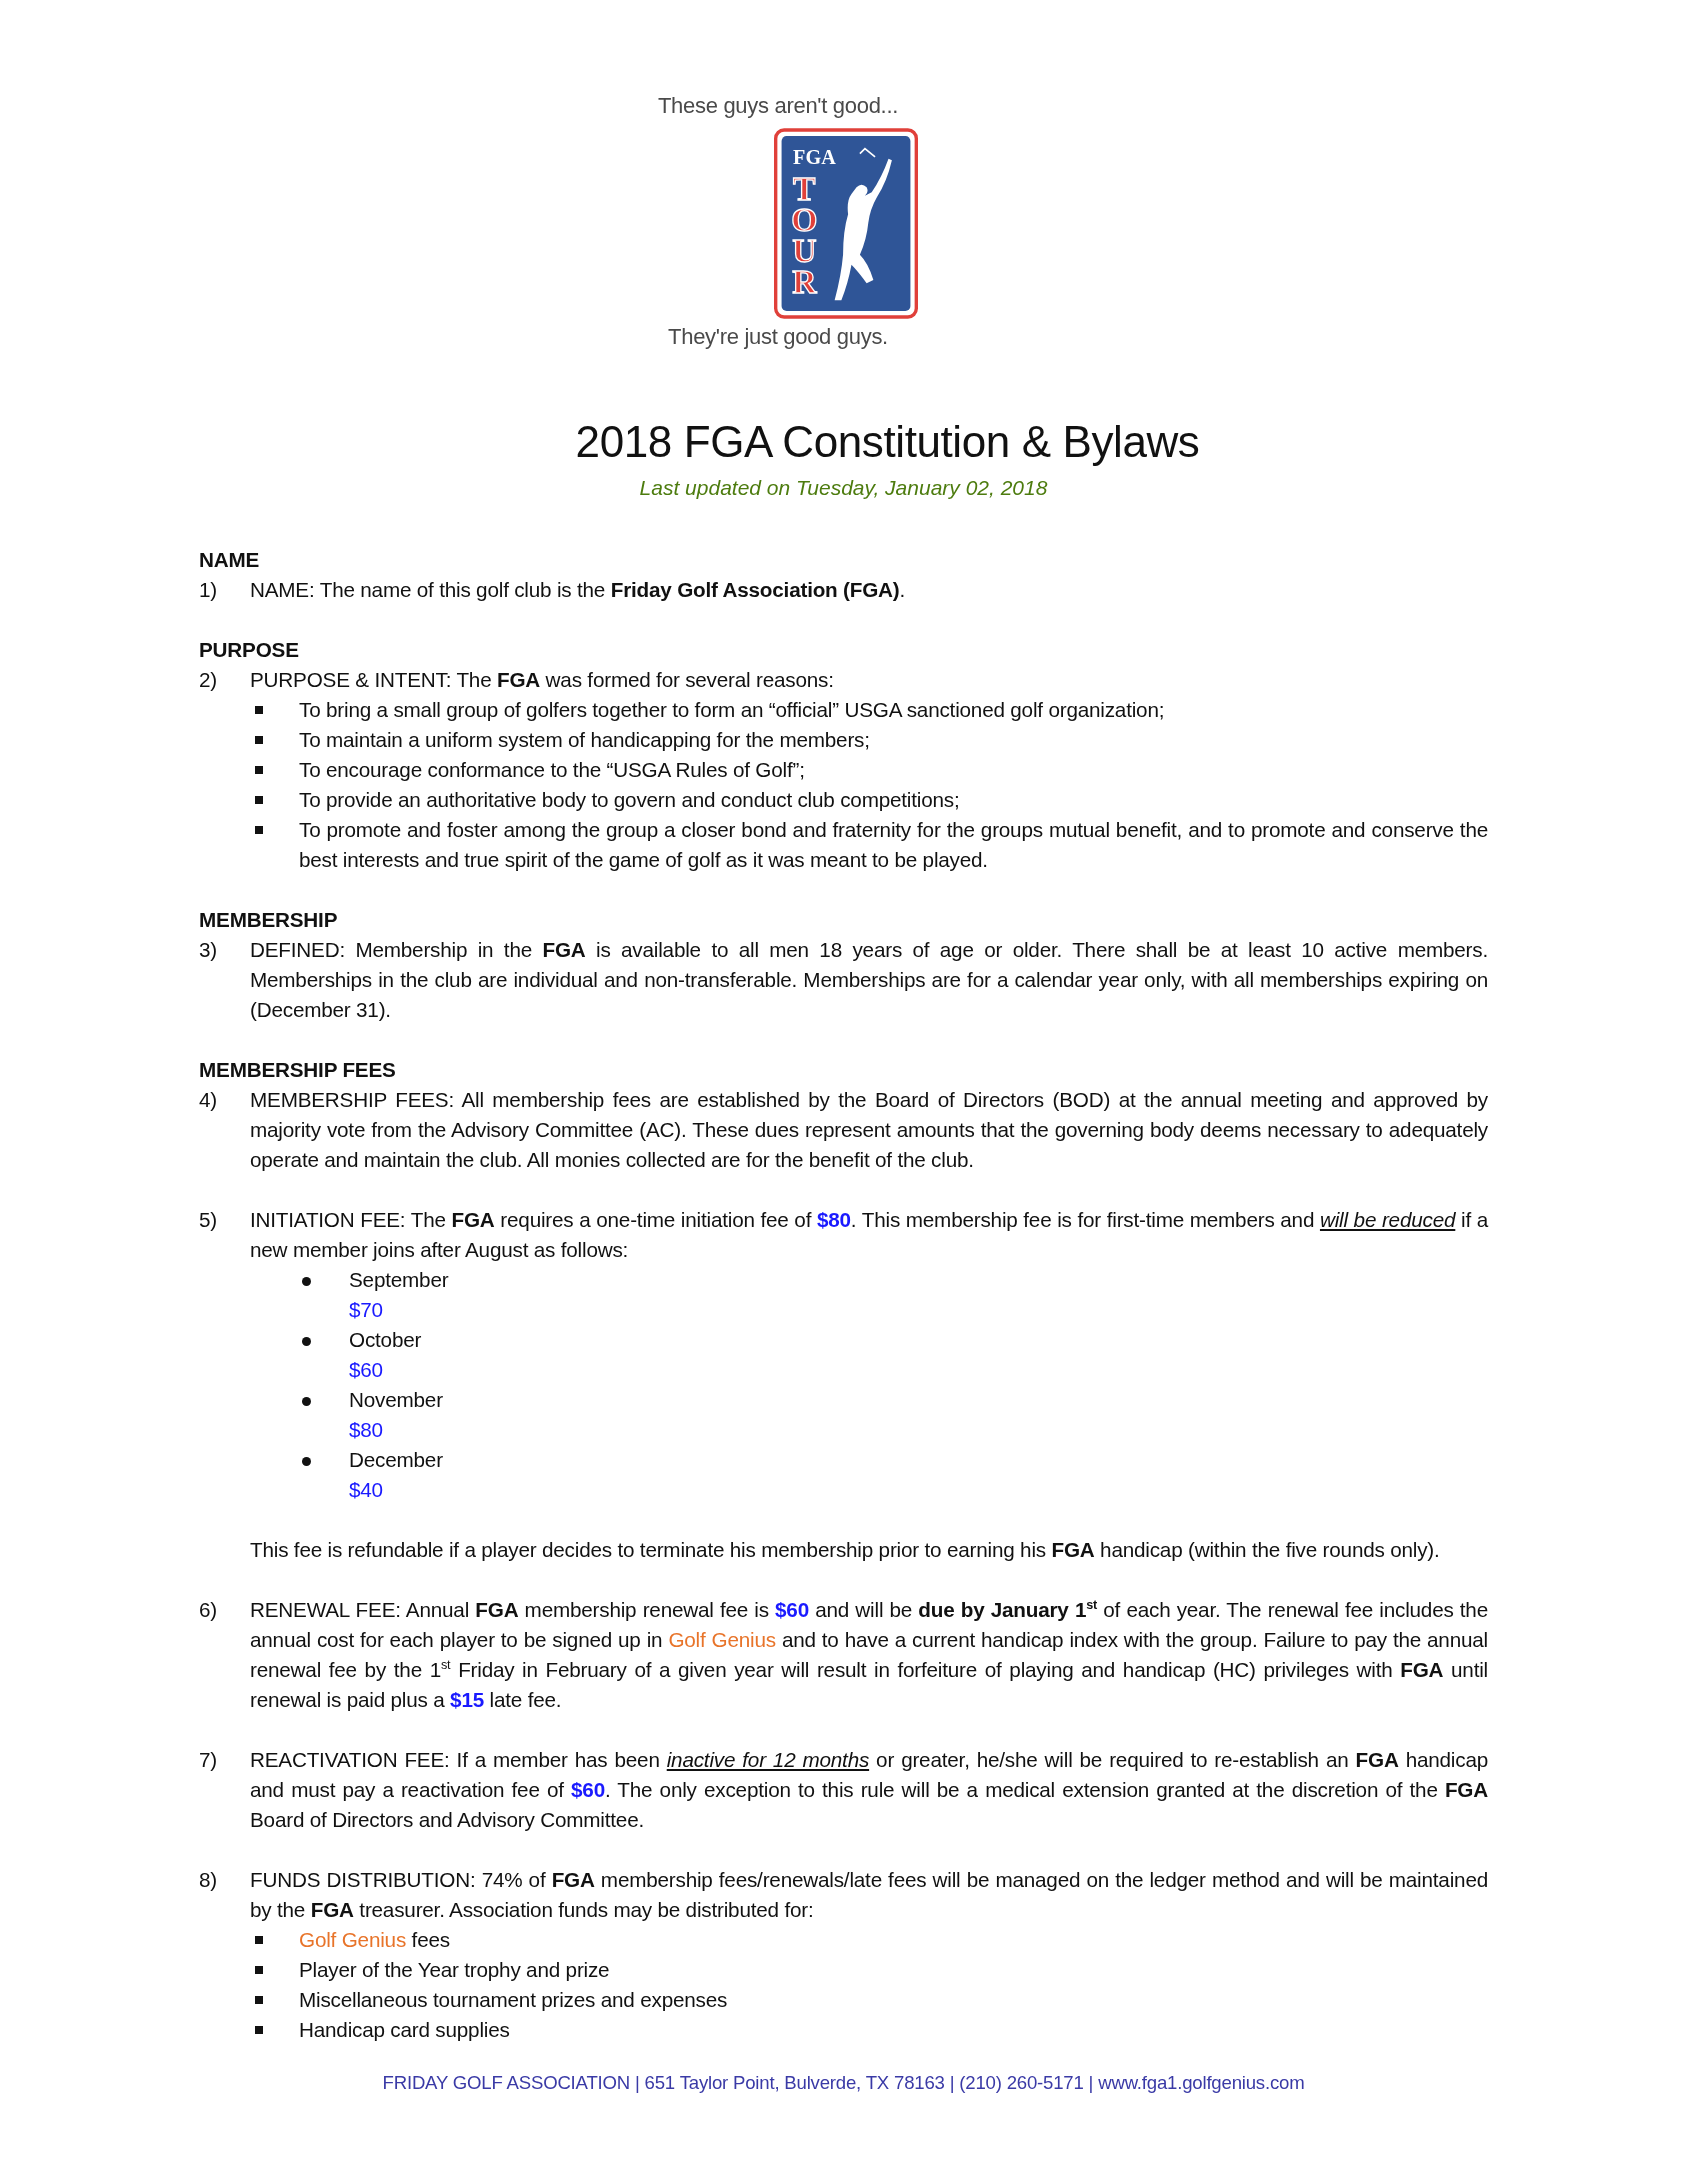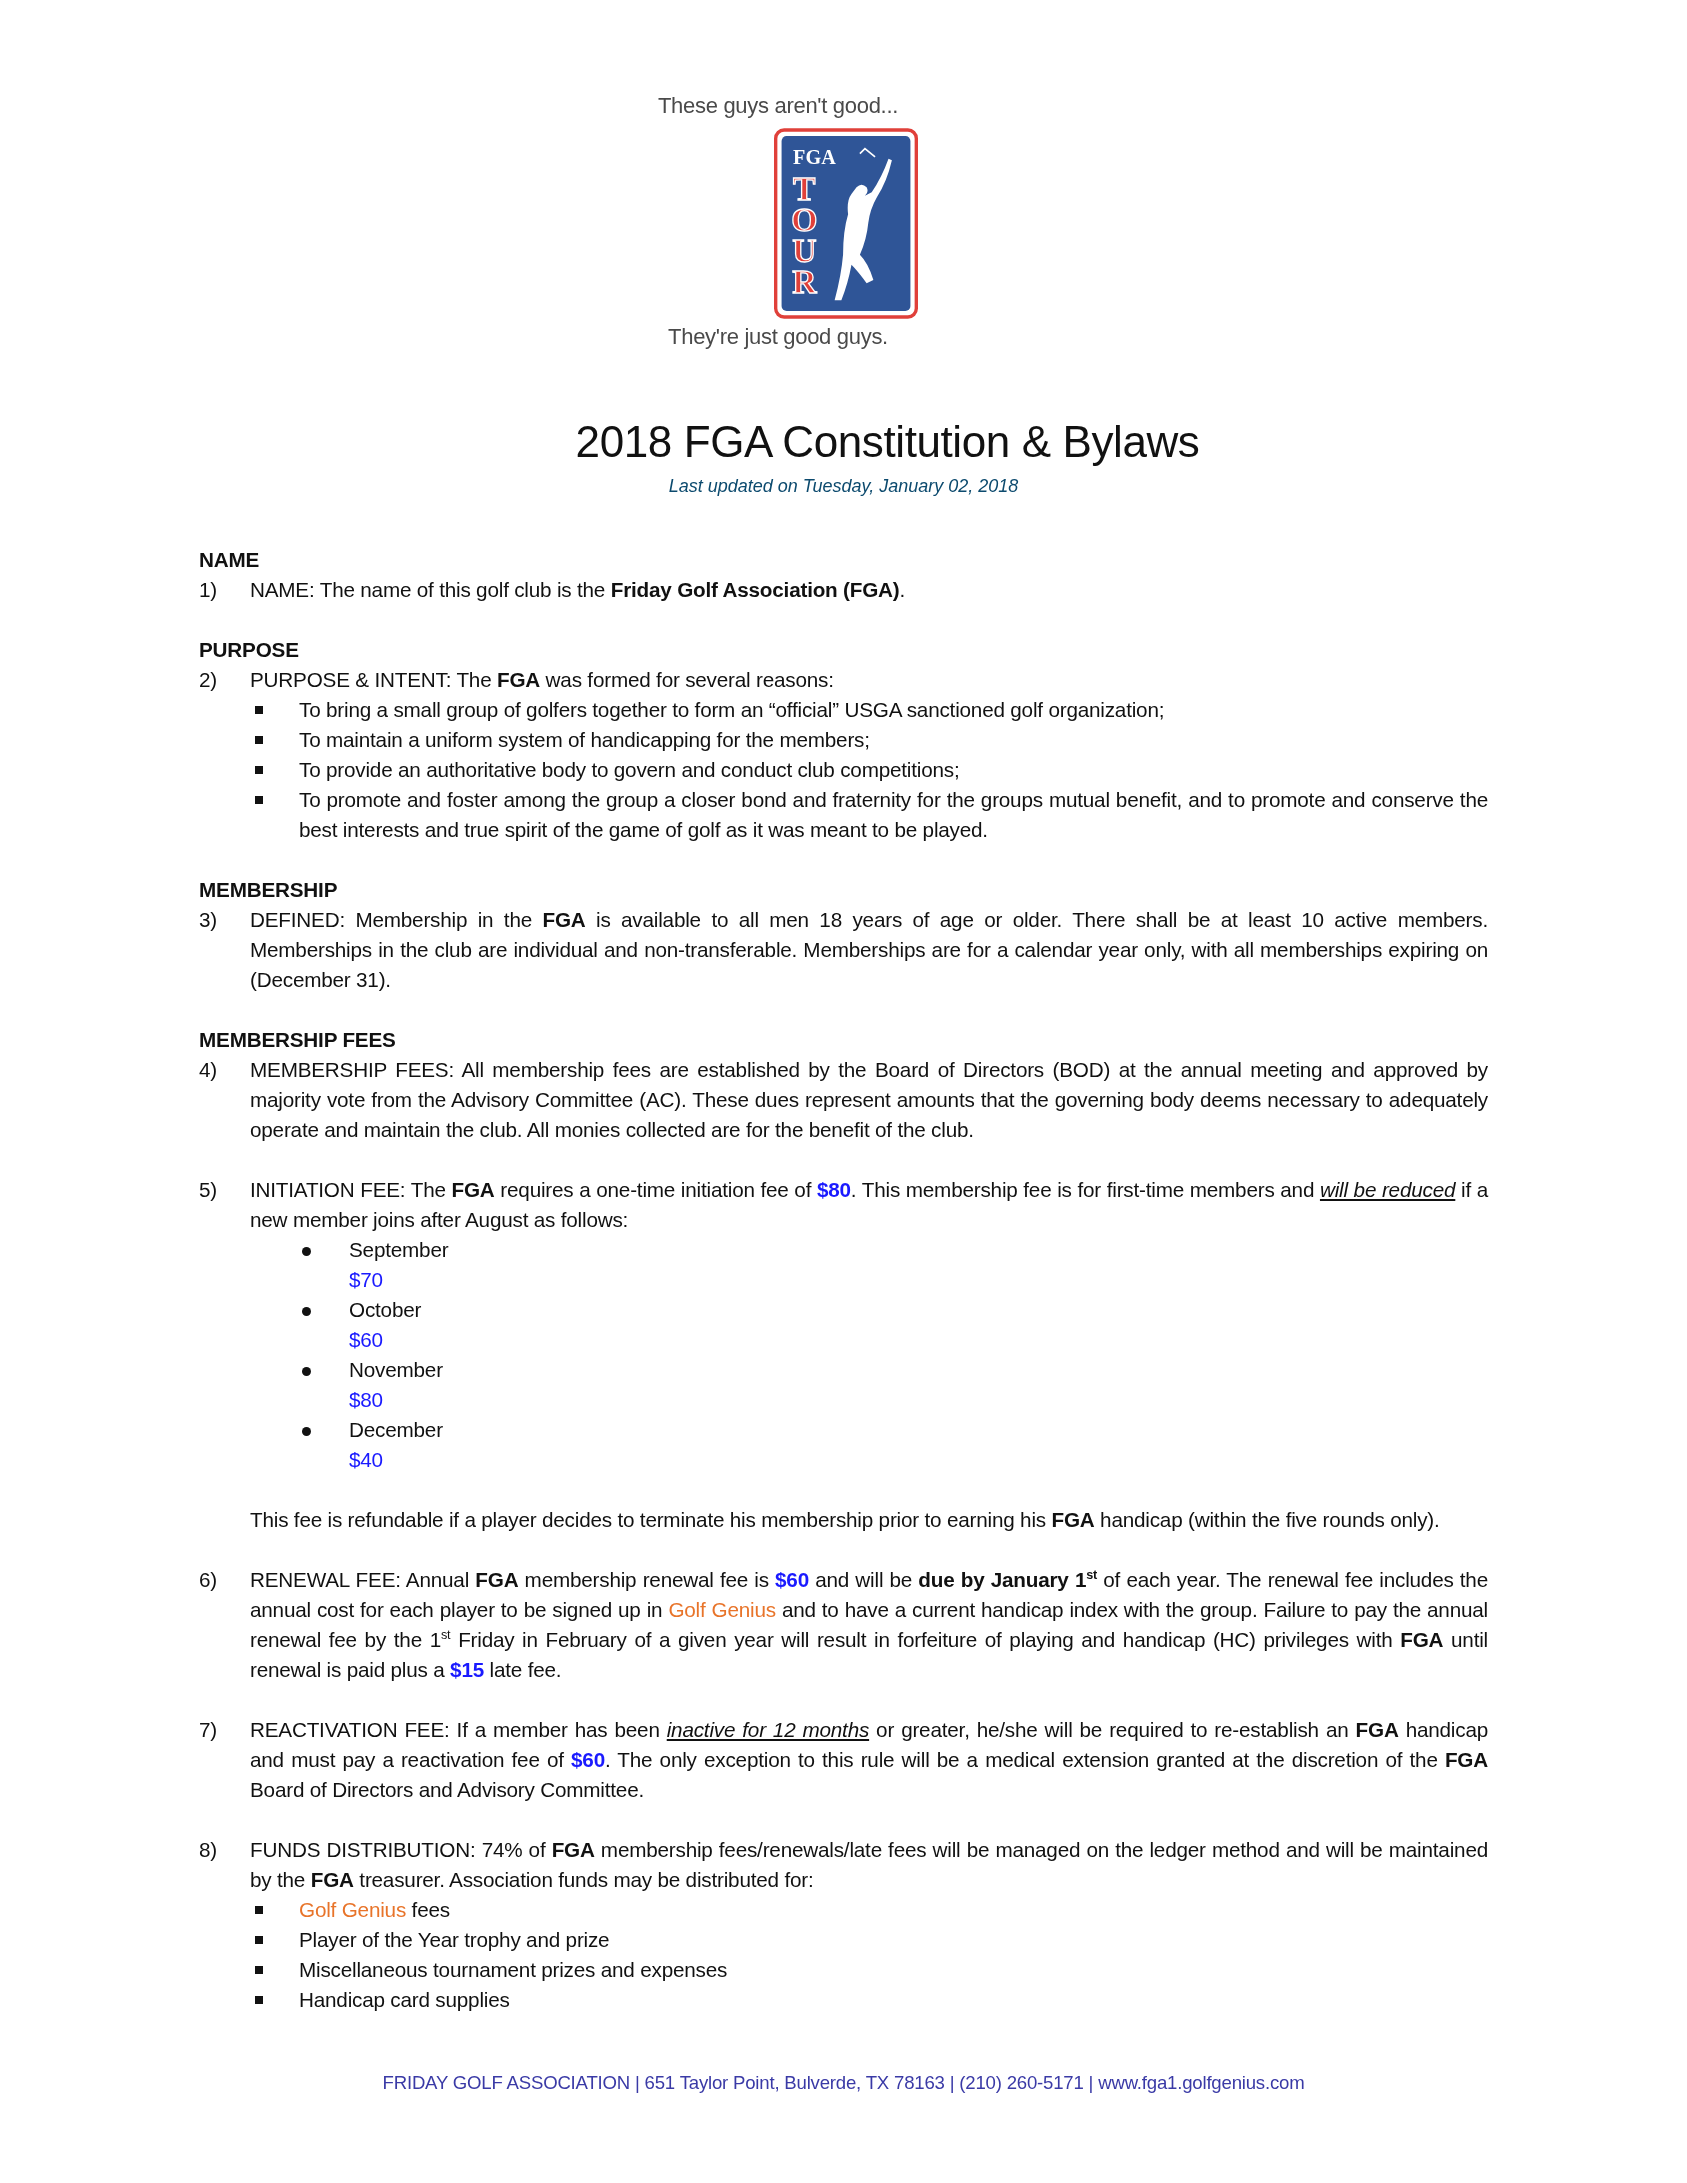--- a/index.html
+++ b/index.html
@@ -11,21 +11,21 @@
   .tagline { position:absolute; left:0; width:1556px; text-align:center;
              font-size:22px; color:#4a4a4a; letter-spacing:-0.3px; }
   .tag-top { top:93px; }
   .tag-bottom { top:324px; }
   .logo { position:absolute; left:774px; top:128px; width:144px; height:191px; }
 
   
   .title { position:absolute; top:417px; left:0; width:1687px; text-align:center;
            font-size:44px; color:#111; letter-spacing:-0.4px;padding-left:44px; }
   .subtitle { position:absolute; top:476px; left:0; width:1687px; text-align:center;
-              font-size:18px; font-style:italic; color:#0c4a6e; }
+              font-size:21px; font-style:italic; color:#4d7c0f; }
 
   
   .body { position:absolute; left:199px; top:545px; width:1289px;
           font-size:20.7px; line-height:30px; letter-spacing:-0.2px; }
   .h { font-weight:bold; margin:0; }
   .sec { margin-top:30px; }
   .item { display:flex; margin:0; }
   .num { width:51px; flex:0 0 51px; }
   .txt { flex:1; text-align:justify; }
   .gap { height:30px; }
@@ -85,20 +85,21 @@
     </div>
 
     <p class="h sec">PURPOSE</p>
     <div class="item">
       <span class="num">2)</span>
       <span class="txt"><span>PURPOSE &amp; INTENT:  The </span><b>FGA</b><span> was formed for several reasons:</span></span>
     </div>
     <ul class="sq">
       <li><span class="bul"></span><span>To bring a small group of golfers together to form an “official” USGA sanctioned golf organization;</span></li>
       <li><span class="bul"></span><span>To maintain a uniform system of handicapping for the members;</span></li>
+      <li><span class="bul"></span><span>To encourage conformance to the “USGA Rules of Golf”;</span></li>
       <li><span class="bul"></span><span>To provide an authoritative body to govern and conduct club competitions;</span></li>
       <li><span class="bul"></span><span>To promote and foster among the group a closer bond and fraternity for the groups mutual benefit, and to promote and conserve the best interests and true spirit of the game of golf as it was meant to be played.</span></li>
     </ul>
 
     <p class="h sec">MEMBERSHIP</p>
     <div class="item">
       <span class="num">3)</span>
       <span class="txt"><span>DEFINED:  Membership in the </span><b>FGA</b><span> is available to all men 18 years of age or older.  There shall be at least 10 active members.  Memberships in the club are individual and non-transferable.  Memberships are for a calendar year only, with all memberships expiring on (December 31).</span></span>
     </div>
 

